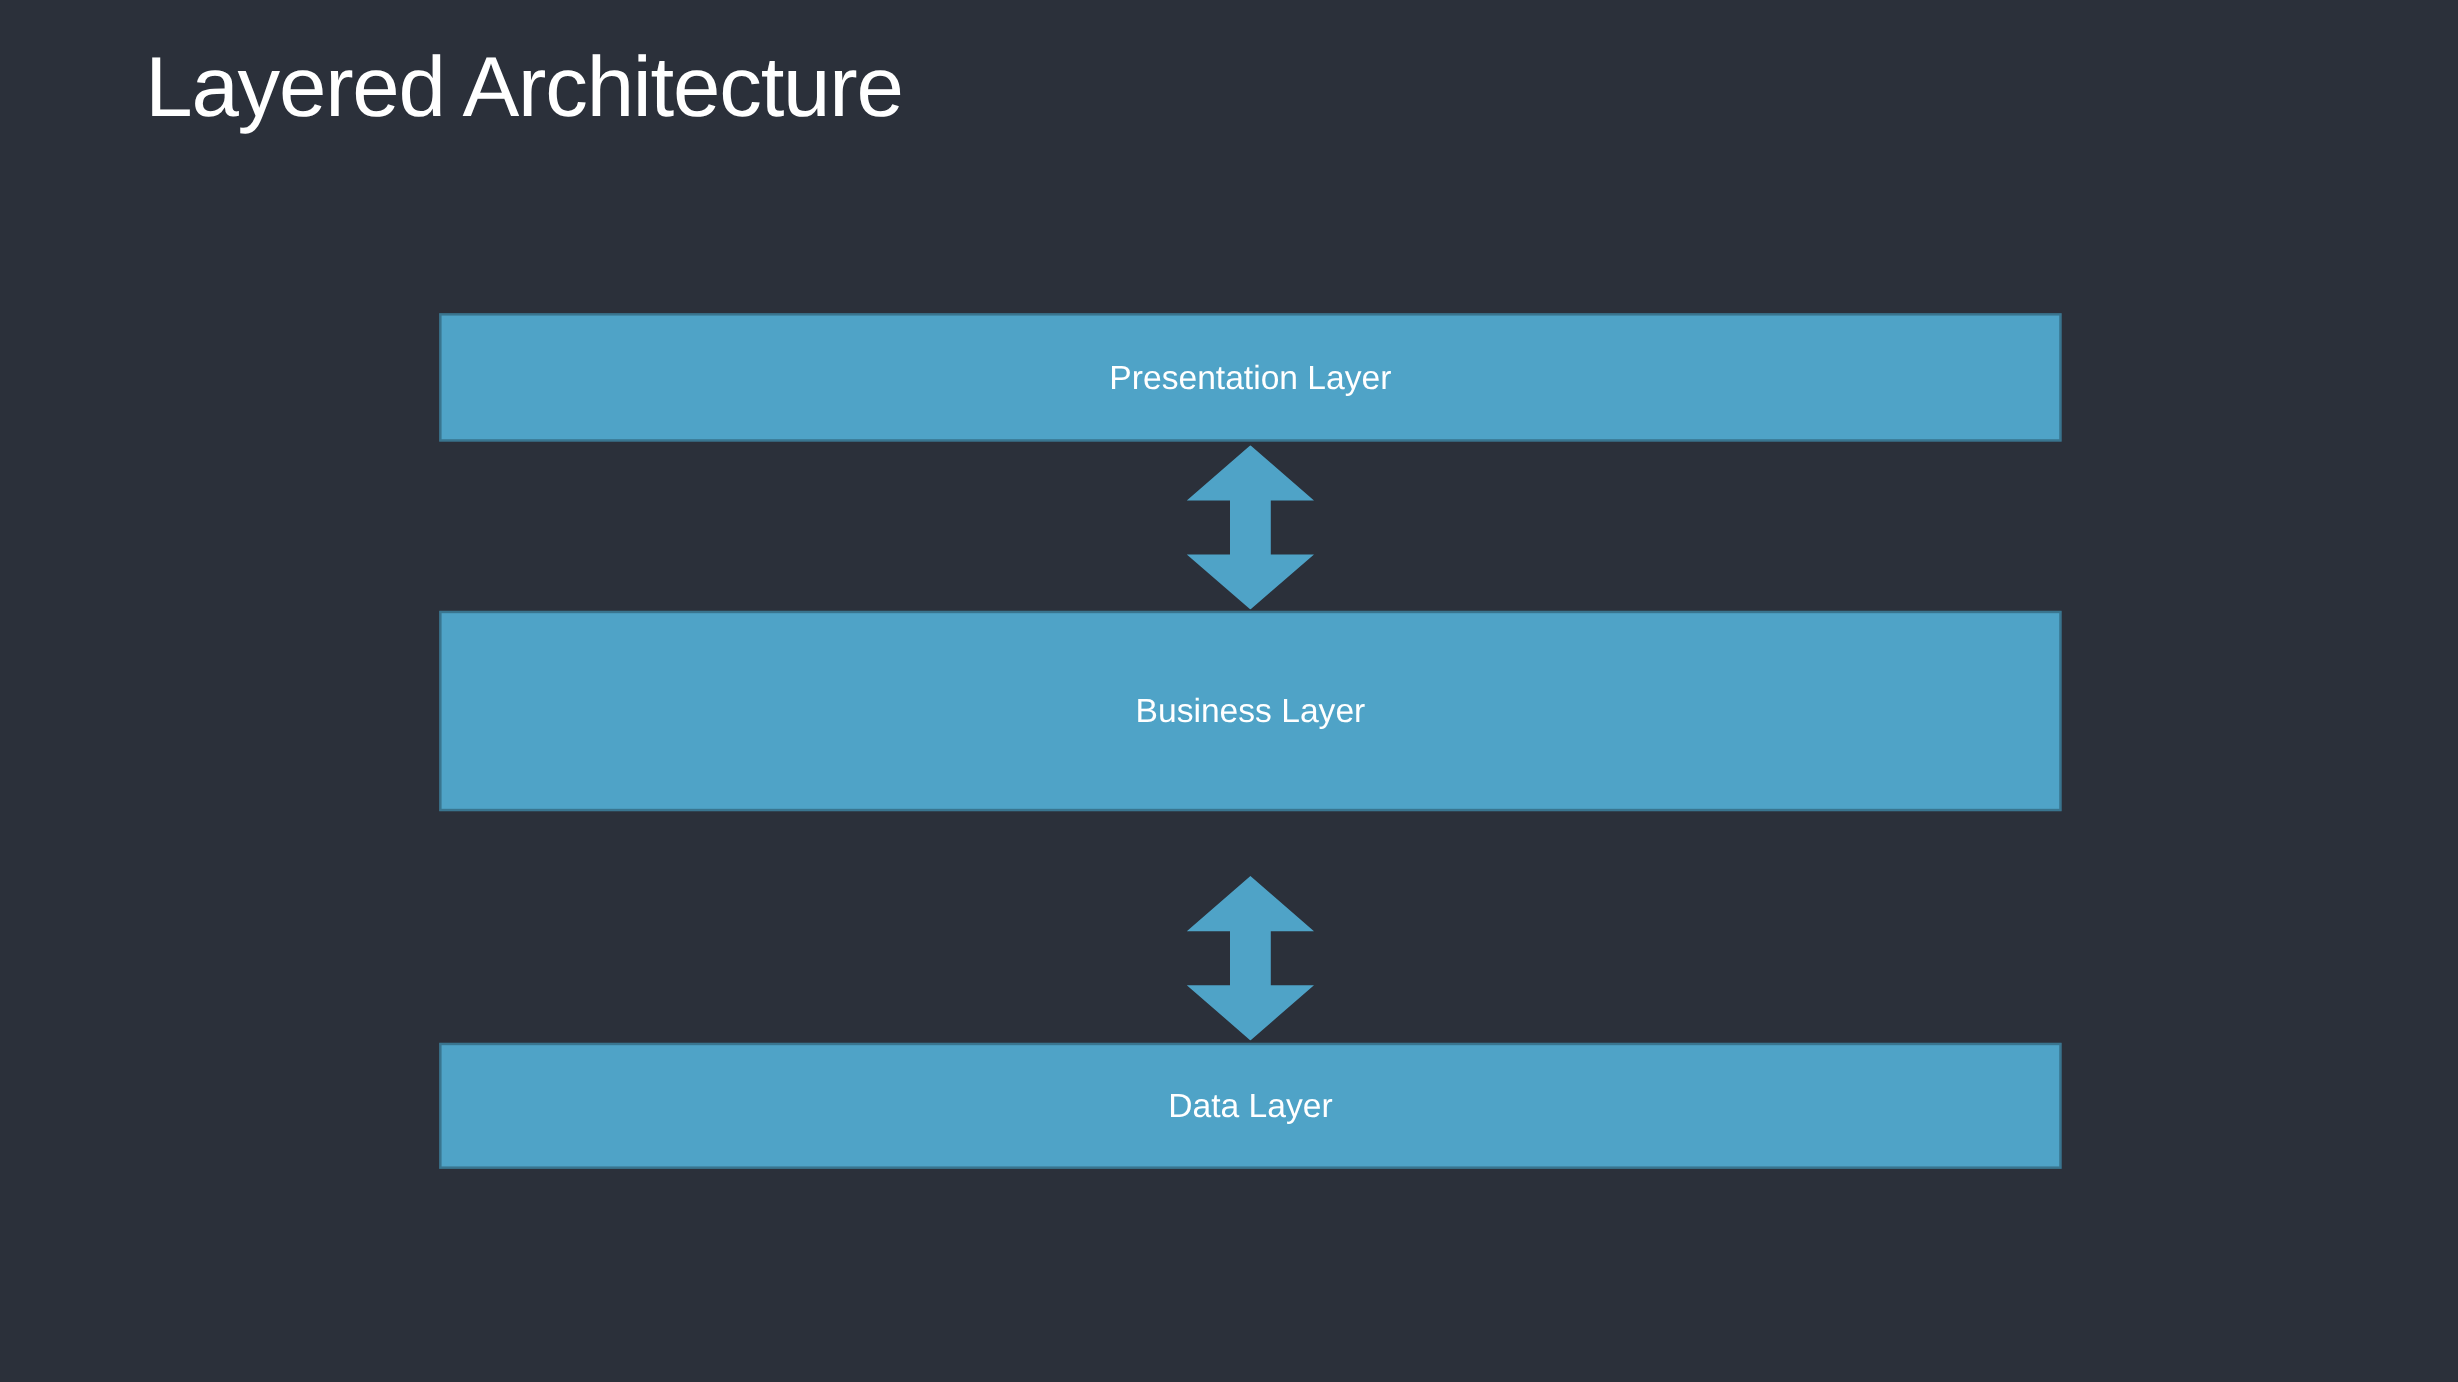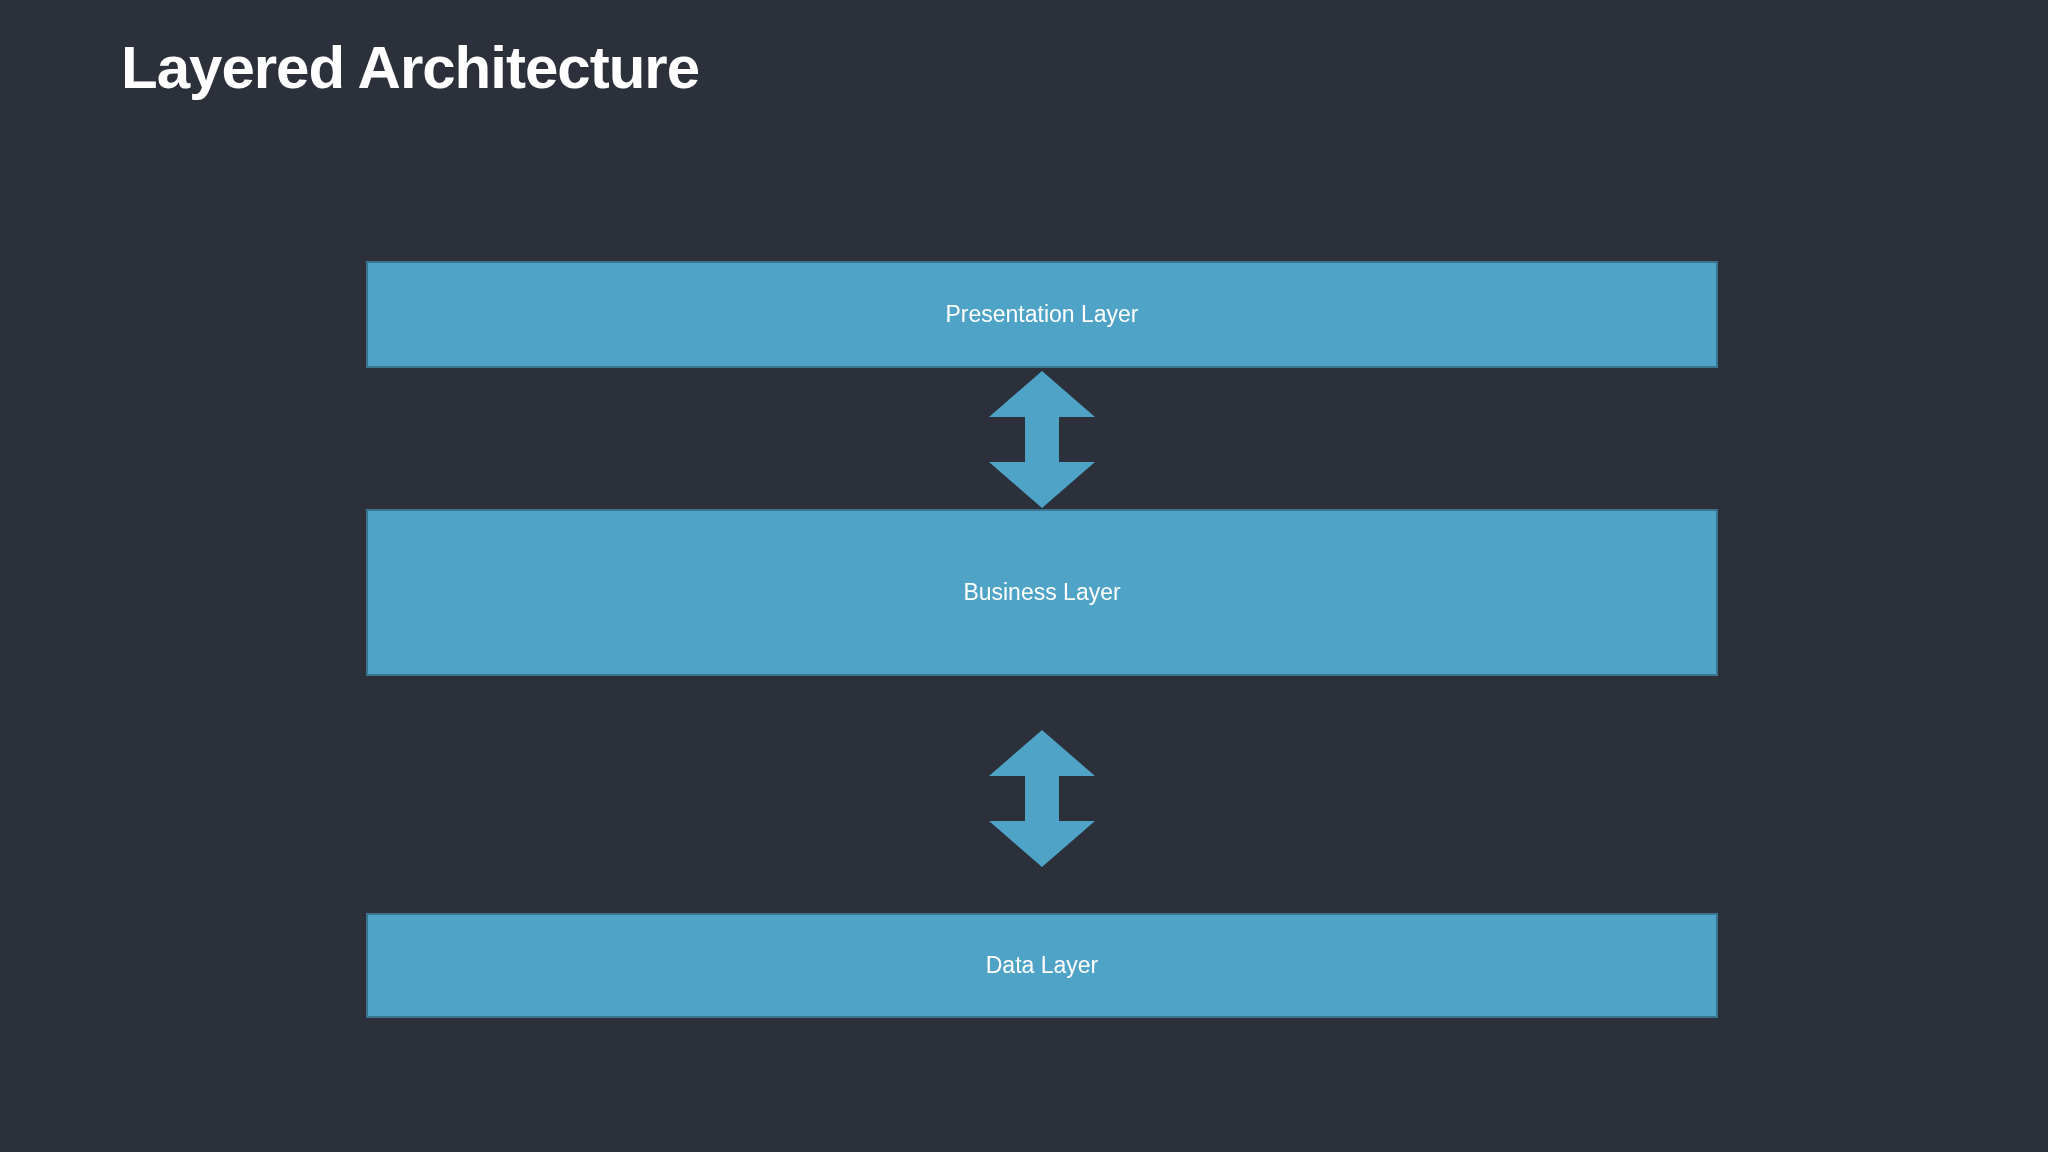--- a/index.html
+++ b/index.html
@@ -17,47 +17,47 @@
   .slide {
     position: absolute;
     left: 0; top: 0;
     width: 2048px; height: 1152px;
     background: var(--bg);
   }
   .slide-title {
     position: absolute;
     left: 121px;
     top: 38px;
-    font-size: 60px;
-    font-weight: 700;
+    font-size: 71px;
+    font-weight: 400;
     letter-spacing: -1px;
     line-height: 1;
     color: var(--text);
     white-space: nowrap;
   }
   .layer-box {
     position: absolute;
     left: 366px;
     width: 1352px;
     background: var(--accent);
     border: 2px solid rgba(0,0,0,0.28);
     display: flex;
     align-items: center;
     justify-content: center;
   }
   .layer-box .layer-label {
     color: var(--text);
-    font-size: 23px;
+    font-size: 28px;
     font-weight: 400;
     line-height: 1;
     white-space: nowrap;
   }
   .layer-presentation { top: 261px; height: 107px; }
   .layer-business     { top: 509px; height: 167px; }
-  .layer-data         { top: 869px; height: 105px; margin-top: 44px; }
+  .layer-data         { top: 869px; height: 105px; }
   .connector {
     position: absolute;
     left: 989px;
     width: 106px;
     height: 137px;
   }
   .connector-1 { top: 371px; }
   .connector-2 { top: 730px; }
   .connector polygon { fill: var(--accent); }
 </style>

